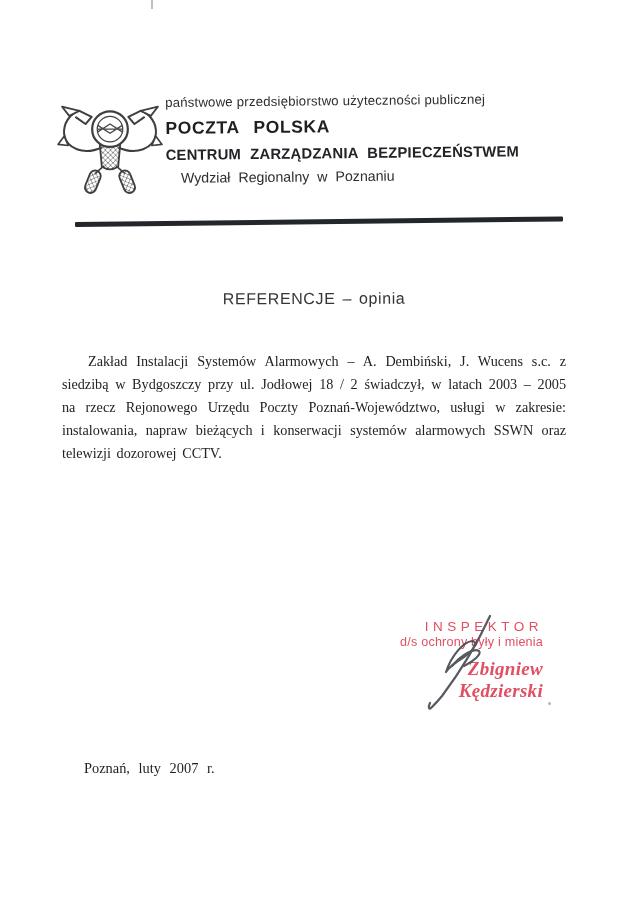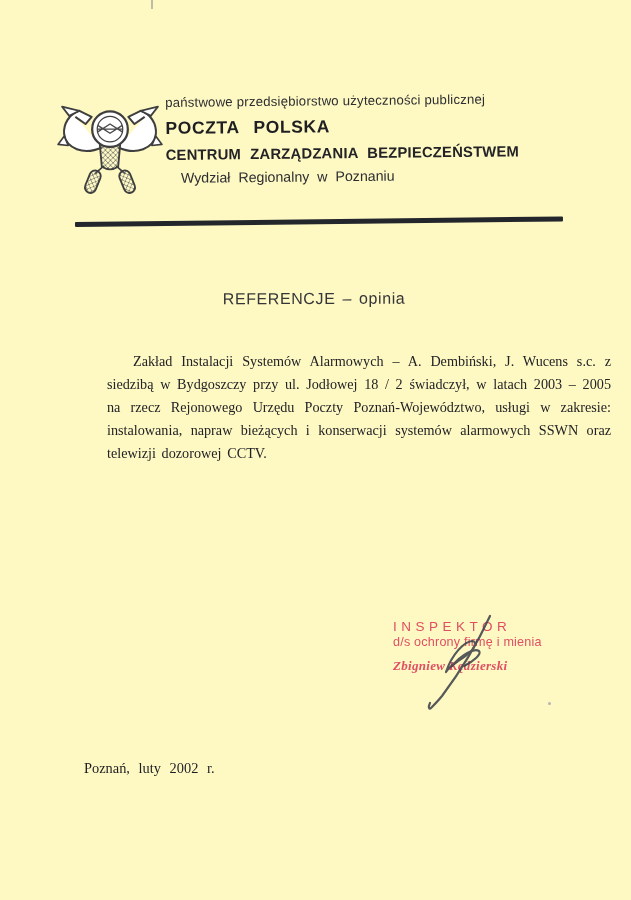--- a/index.html
+++ b/index.html
@@ -2,21 +2,21 @@
 <html><head>
 <meta charset="utf-8">
 <style>
   * { margin: 0; padding: 0; box-sizing: border-box; }
   html, body { background: #e8e8e8; }
   .page {
     position: relative;
     width: 631px;
     height: 900px;
     margin: 0 auto;
-    background: #fef9c3;
+    background: #ffffff;
     overflow: hidden;
     font-family: "Liberation Serif", serif;
     color: #222226;
   }
 
   
   .artifact-top {
     position: absolute; left: 151px; top: 0;
     width: 2px; height: 9px;
     background: #8a8a8a; opacity: .55;
@@ -70,43 +70,43 @@
     position: absolute; left: 62px; top: 290px; width: 504px;
     text-align: center;
     font-family: "Liberation Sans", sans-serif;
     font-size: 16px; font-weight: 400;
     letter-spacing: .6px; word-spacing: 2px;
     color: #36363a;
     transform: rotate(-0.2deg);
   }
 
   .letter-body {
-    position: absolute; left: 62px; top: 350px; width: 504px; margin-left: 45px;
+    position: absolute; left: 62px; top: 350px; width: 504px;
   }
   .letter-body p {
     font-size: 14.2px; line-height: 23px;
     text-align: justify;
     text-indent: 26px;
     word-spacing: 2.2px;
     color: #222226;
   }
 
   .stamp {
     position: absolute; left: 393px; top: 619px; width: 150px;
-    text-align: left;
+    text-align: right;
     font-family: "Liberation Sans", sans-serif;
     color: #e04f63;
   }
   .stamp-role { font-size: 13.5px; letter-spacing: 4.5px; }
   .stamp-detail { margin-top: 1px; font-size: 12.6px; letter-spacing: .2px; }
   .stamp-name {
     margin-top: 9px;
     font-family: "Liberation Serif", serif;
     font-style: italic; font-weight: 700;
-    font-size: 13px; letter-spacing: .3px;
+    font-size: 19px; letter-spacing: .3px;
   }
 
   .signature-svg {
     position: absolute; left: 412px; top: 608px;
     width: 100px; height: 110px;
     opacity: .88;
   }
 
   .place-date {
     position: absolute; left: 84px; top: 760px;
@@ -169,29 +169,29 @@
   <div class="rule"></div>
 
   <h1 class="doc-title">REFERENCJE – opinia</h1>
 
   <main class="letter-body">
     <p>Zakład Instalacji Systemów Alarmowych – A. Dembiński, J. Wucens s.c. z siedzibą w Bydgoszczy przy ul. Jodłowej 18 / 2 świadczył, w latach 2003 – 2005 na rzecz Rejonowego Urzędu Poczty Poznań-Województwo, usługi w zakresie: instalowania, napraw bieżących i konserwacji systemów alarmowych SSWN oraz telewizji dozorowej CCTV.</p>
   </main>
 
   <div class="stamp">
     <div class="stamp-role">INSPEKTOR</div>
-    <div class="stamp-detail">d/s ochrony firmę i mienia</div>
+    <div class="stamp-detail">d/s ochrony były i mienia</div>
     <div class="stamp-name">Zbigniew Kędzierski</div>
   </div>
 
   <svg class="signature-svg" viewBox="0 0 100 110">
     <g fill="none" stroke="#3f444b" stroke-width="2.2" stroke-linecap="round">
       <path d="M78 8 C 66 34, 48 64, 30 88 C 26 93, 22 97, 19 100 C 17 102, 16 99, 18 95"></path>
       <path d="M34 64 C 40 46, 52 34, 60 33 C 66 33, 63 42, 52 49 C 44 54, 37 59, 34 64"></path>
       <path d="M40 58 C 50 46, 62 40, 67 43 C 70 46, 62 53, 52 58"></path>
     </g>
   </svg>
 
-  <div class="place-date">Poznań,  luty  2002 r.</div>
+  <div class="place-date">Poznań,  luty  2007 r.</div>
 
   <div class="speck"></div>
 
 </div>
 
 </body></html>

